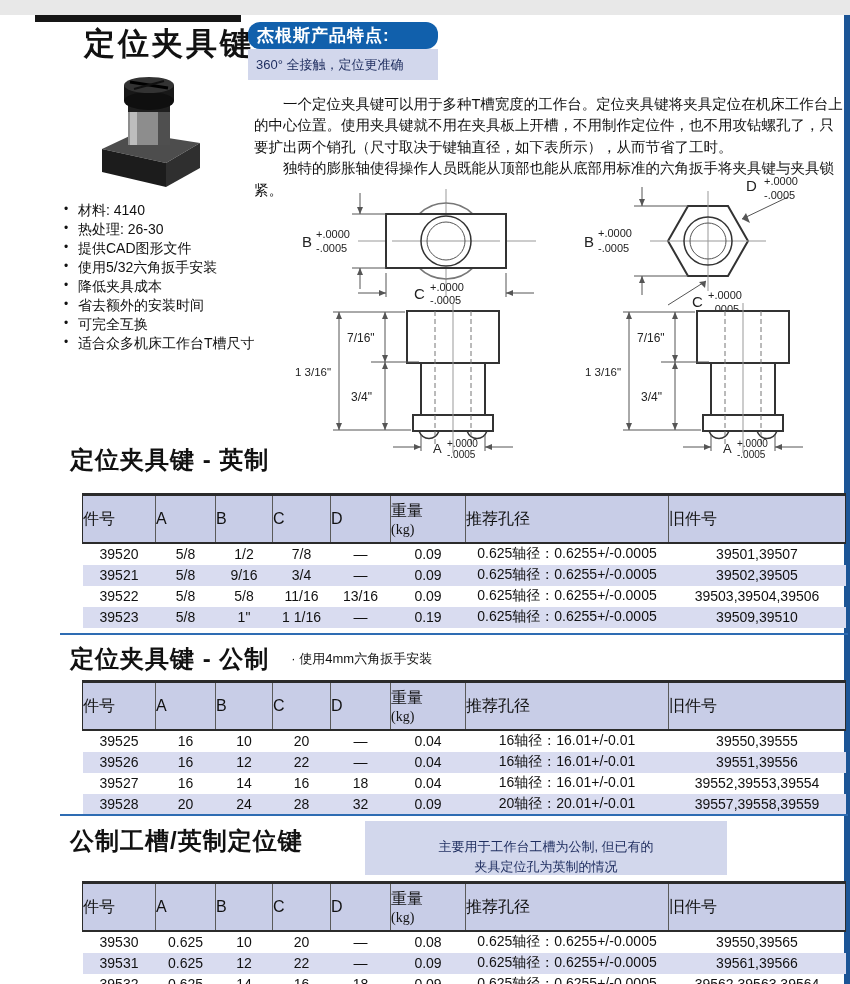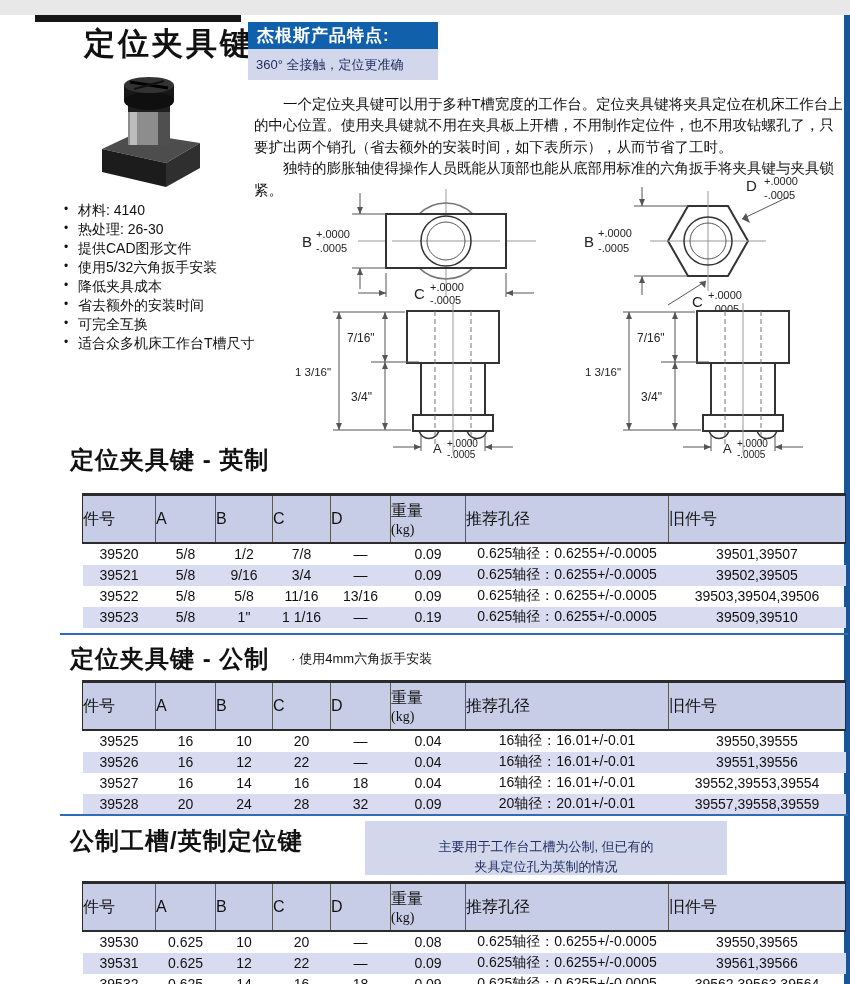--- a/index.html
+++ b/index.html
@@ -9,21 +9,21 @@
     font-family:"Liberation Sans", sans-serif; color:#111;text-decoration:underline;
   }
   .edge-right { position:absolute; top:0; right:0; width:6px; height:100%; background:#1c5596; }
   .top-black-bar { position:absolute; left:35px; top:0; width:206px; height:7px; background:#161616; }
 
   .page-title { position:absolute; left:84px; top:8px; font-size:31px; font-weight:bold; letter-spacing:3px; }
 
   .feat-hdr {
     position:absolute; left:248px; top:7px; width:190px; height:27px;
     background:#1160ac; color:#fff; font-size:17px; font-weight:bold;
-    line-height:27px; padding-left:9px; box-sizing:border-box; letter-spacing:1px;
+    line-height:27px; padding-left:9px; box-sizing:border-box; letter-spacing:1px;border-radius:12px;
   }
   .feat-sub {
     position:absolute; left:248px; top:34px; width:190px; height:31px;
     background:#d2d7ec; color:#1d2c5e; font-size:13px; line-height:31px;
     padding-left:8px; box-sizing:border-box;
   }
   .desc { position:absolute; left:254px; top:79px; width:592px; font-size:14.5px; line-height:1.48; }
   .desc p { margin:0; text-indent:2em; }
 
   .bullets { position:absolute; left:64px; top:186px; width:245px; margin:0; padding:0; list-style:none; font-size:14px; line-height:1.36; }
@@ -76,21 +76,21 @@
 <div class="page">
   <div class="edge-right"></div>
   <div class="top-black-bar"></div>
 
   <div class="page-title">定位夹具键</div>
 
   <div class="feat-hdr">杰根斯产品特点:</div>
   <div class="feat-sub">360° 全接触，定位更准确</div>
 
   <div class="desc">
-    <p>一个定位夹具键可以用于多种T槽宽度的工作台。定位夹具键将夹具定位在机床工作台上的中心位置。使用夹具键就不用在夹具板上开槽，不用制作定位件，也不用攻钻螺孔了，只要扩出两个销孔（省去额外的安装时间，如下表所示），从而节省了工时。</p>
+    <p>一个定位夹具键可以用于多种T槽宽度的工作台。定位夹具键将夹具定位在机床工作台上的中心位置。使用夹具键就不用在夹具板上开槽，不用制作定位件，也不用攻钻螺孔了，只要扩出两个销孔（尺寸取决于键轴直径，如下表所示），从而节省了工时。</p>
     <p>独特的膨胀轴使得操作人员既能从顶部也能从底部用标准的六角扳手将夹具键与夹具锁紧。</p>
   </div>
 
   <svg class="product-photo" width="122" height="118" viewBox="0 0 122 118">
     <polygon points="12,76 46,60 110,70 76,90" fill="#4d4d4d"></polygon>
     <polygon points="12,76 76,90 76,114 12,99" fill="#1c1c1c"></polygon>
     <polygon points="76,90 110,70 110,95 76,114" fill="#2f2f2f"></polygon>
     <rect x="38" y="26" width="42" height="46" fill="#8d8d8d"></rect>
     <rect x="40" y="26" width="7" height="46" fill="#bdbdbd"></rect>
     <rect x="68" y="26" width="12" height="46" fill="#4f4f4f"></rect>

